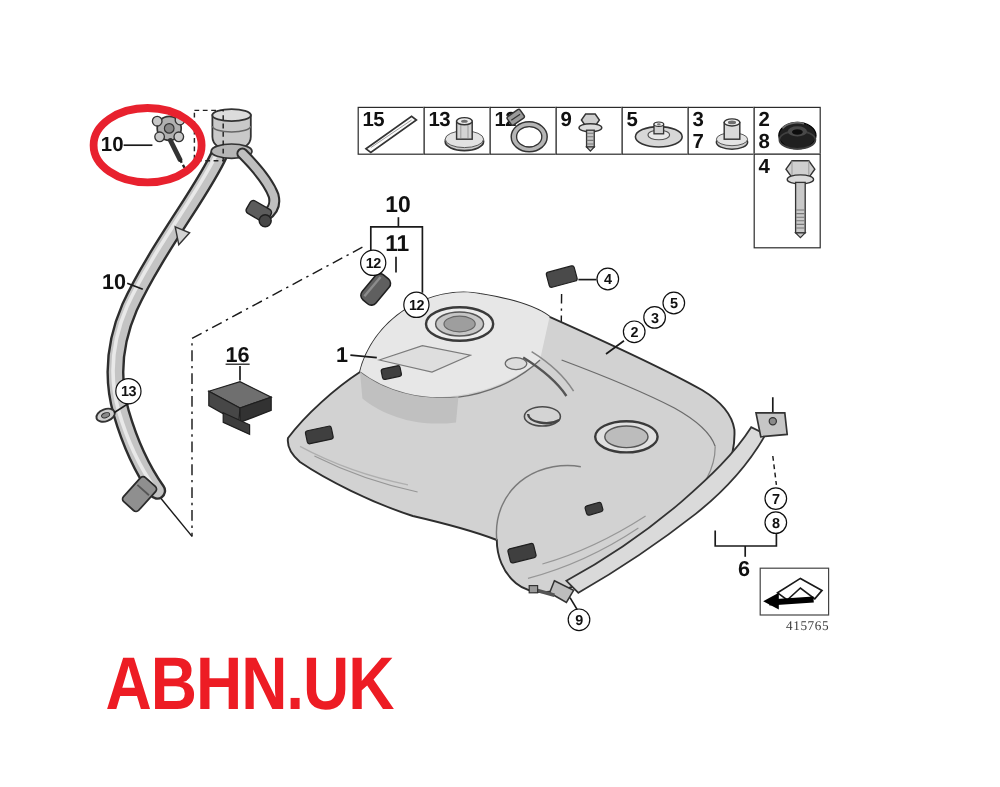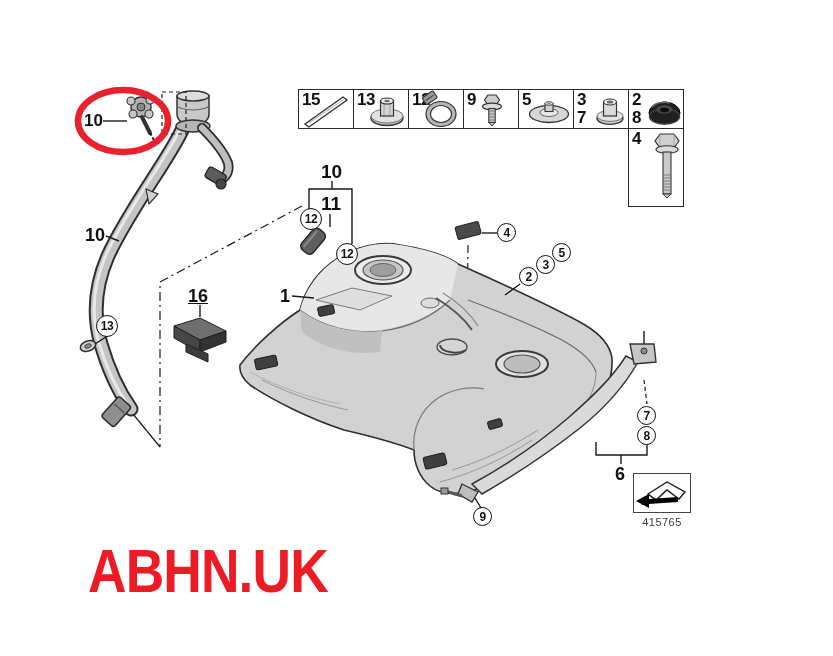--- a/index.html
+++ b/index.html
@@ -21,21 +21,21 @@
   
   .plain-label{position:absolute;font-weight:bold;line-height:1;}
   .circled{
     position:absolute;box-sizing:border-box;border:1.8px solid #0f0f0f;border-radius:50%;
     background:#fff;display:flex;align-items:center;justify-content:center;
     font-size:12px;font-weight:bold;width:19px;height:19px;letter-spacing:-0.5px;
   }
   .circled.w2{width:22px;height:22px;font-size:12px;}
   
   .code-box{position:absolute;left:633px;top:473px;width:58px;height:40px;border:1.4px solid #444;background:#fff;box-sizing:border-box;}
-  .code-label{position:absolute;left:633px;top:516px;width:58px;text-align:center;font-size:11px;color:#3a3a3a;letter-spacing:0.5px;}
+  .code-label{position:absolute;left:633px;top:516px;width:58px;text-align:right;font-size:11px;color:#3a3a3a;letter-spacing:0.5px;font-family:Liberation Serif, serif;}
   
   .watermark{
     position:absolute;left:88px;top:535px;font-size:62px;font-weight:bold;
     transform:scaleX(0.86);transform-origin:left center;letter-spacing:-1px;white-space:nowrap;
   }
 </style>
 </head>
 <body>
 
 <div id="stage">

